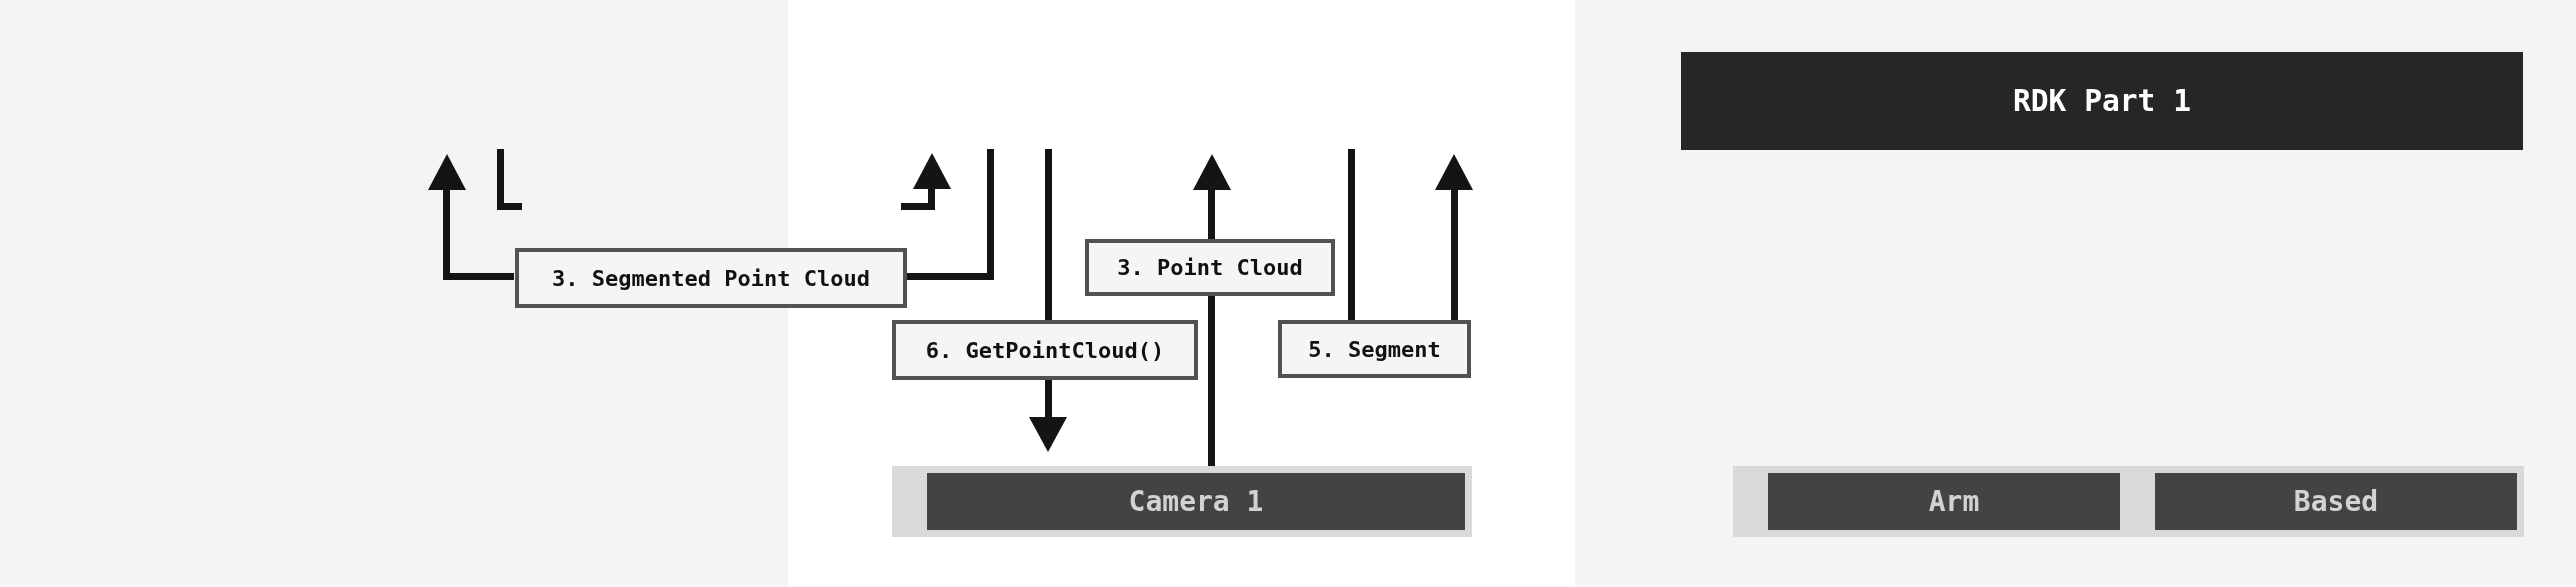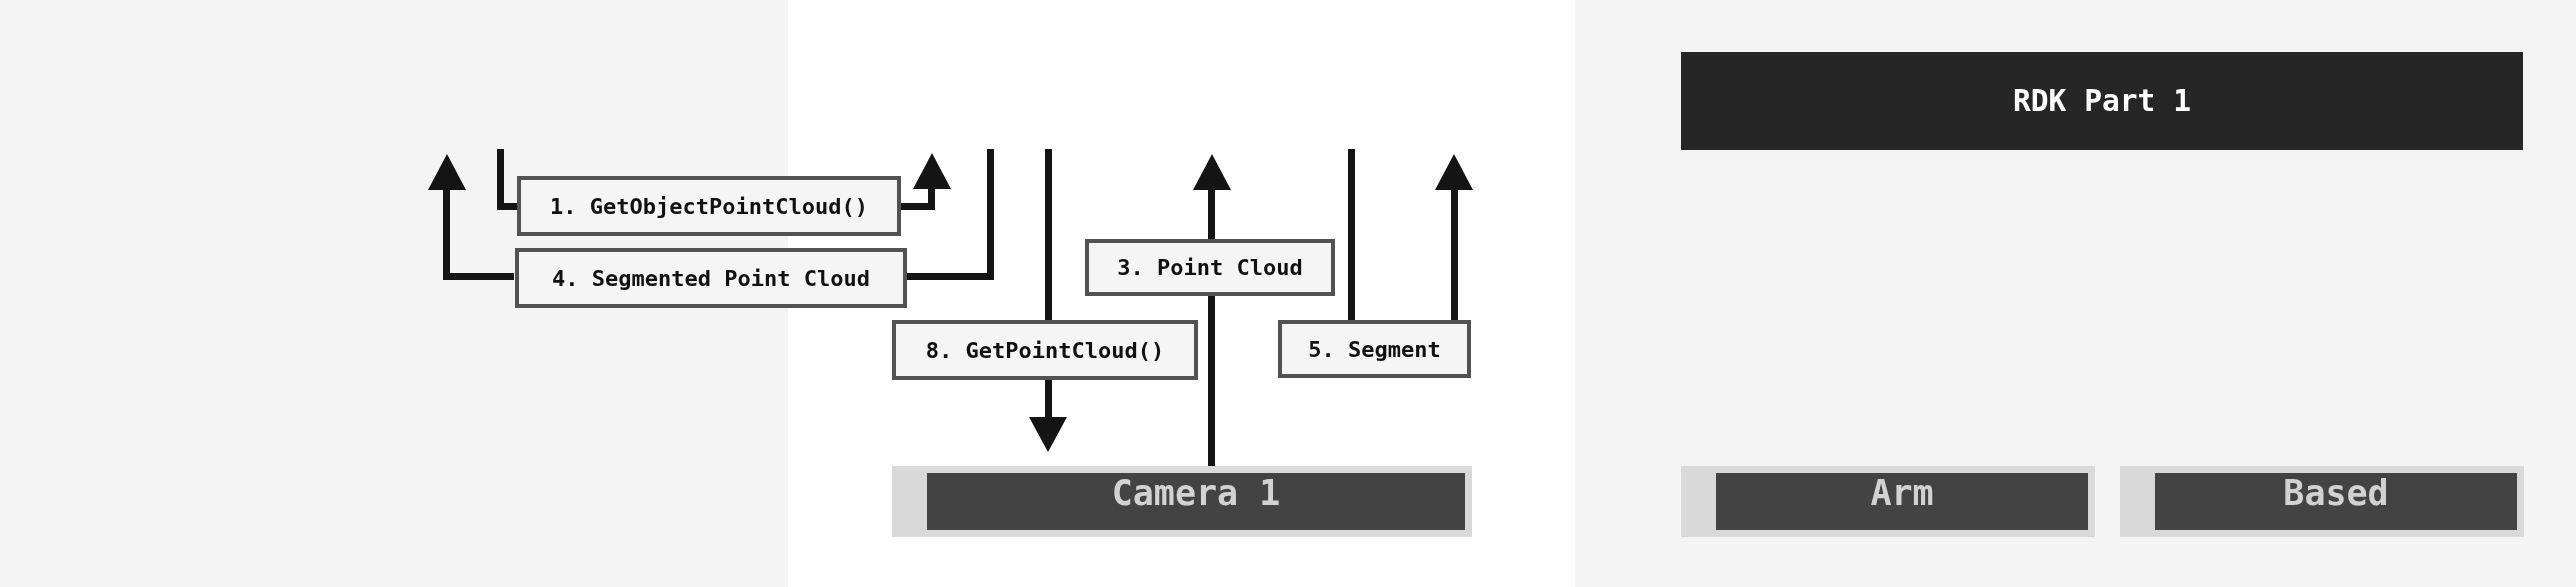--- a/index.html
+++ b/index.html
@@ -17,22 +17,22 @@
   .section{position:absolute;top:0;height:588px;background:var(--section-bg);}
   .section.white{background:var(--middle-bg);}
   .hdr{
     position:absolute; top:52px; height:98px; background:var(--header-bg);
     color:var(--header-text); font-size:29.6px;
     display:flex; align-items:center; justify-content:center;
   }
   .comp{position:absolute; top:466px; height:71px; background:var(--component-frame);}
   .comp .inner{
     position:absolute; inset:6.6px; background:var(--component-bg);
-    color:var(--component-text); font-size:35px;
-    display:flex; justify-content:center;margin-left:28px;
+    color:var(--component-text); font-size:28px;
+    display:flex; align-items:center; justify-content:center;margin-left:28px;
   }
   .lbl{
     position:absolute; box-sizing:border-box;
     background:var(--label-bg); border:4.1px solid var(--label-border);
     color:var(--label-text); font-size:22px;
     display:flex; align-items:center; justify-content:center; white-space:pre;
   }
   .edge{position:absolute; background:var(--line);}
   .arrow-up{
     position:absolute; width:0; height:0;
@@ -69,46 +69,43 @@
   <div class="edge" style="left:1045px;top:149px;width:6.6px;height:268px"></div>
   <div class="arrow-down" style="left:1029px;top:417px"></div>
 
   <div class="edge" style="left:1208px;top:190px;width:6.6px;height:277px"></div>
   <div class="arrow-up" style="left:1193px;top:154px"></div>
 
   <div class="edge" style="left:1348px;top:149px;width:6.6px;height:171px"></div>
   <div class="edge" style="left:1451px;top:190px;width:6.6px;height:131px"></div>
   <div class="arrow-up" style="left:1435px;top:154px"></div>
 
-  <div class="lbl" style="left:517px;top:176px;width:384px;height:60px">
-    <span>1. GetObjectPointCloud()</span>
-  </div>
   <div class="lbl" style="left:515px;top:248px;width:392px;height:60px">
-    <span>4. Segmented Point Cloud</span>
+    <span>3. Segmented Point Cloud</span>
   </div>
   <div class="lbl" style="left:892px;top:320px;width:306px;height:60px">
-    <span>8. GetPointCloud()</span>
+    <span>6. GetPointCloud()</span>
   </div>
   <div class="lbl" style="left:1085px;top:239px;width:250px;height:57px">
     <span>3. Point Cloud</span>
   </div>
   <div class="lbl" style="left:1278px;top:320px;width:193px;height:58px">
     <span>5. Segment</span>
   </div>
 
   <div class="hdr" style="left:1681px;width:842px">
     <span>RDK Part 1</span>
   </div>
 
   <div class="comp" style="left:892px;width:580px">
     <div class="inner">
       <span>Camera 1</span>
     </div>
   </div>
-  <div class="comp" style="left:1681px;width:414px">
+  <div class="comp" style="left:1733px;width:414px">
     <div class="inner">
       <span>Arm</span>
     </div>
   </div>
   <div class="comp" style="left:2120px;width:404px">
     <div class="inner">
       <span>Based</span>
     </div>
   </div>
 

